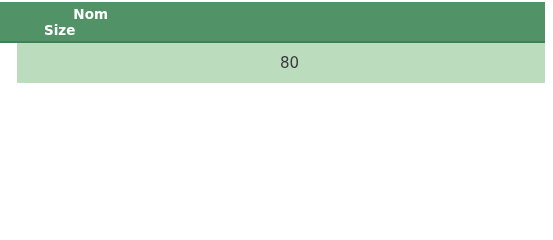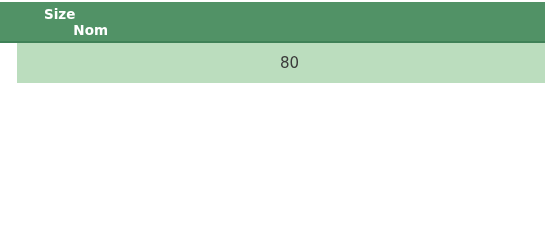--- a/index.html
+++ b/index.html
@@ -87,22 +87,22 @@
     white-space: nowrap;
   }
 </style>
 </head>
 <body>
 
 <div class="table-wrap">
 
   <div class="header-row">
     <div class="header-cell">
+      <span class="header-line header-line-1">Nom</span>
       <span class="header-line header-line-2">Size</span>
-      <span class="header-line header-line-1">Nom</span>
     </div>
   </div>
 
   <div class="body-row">
     <div class="body-cell">80</div>
   </div>
 
 </div>
 
 </body></html>

